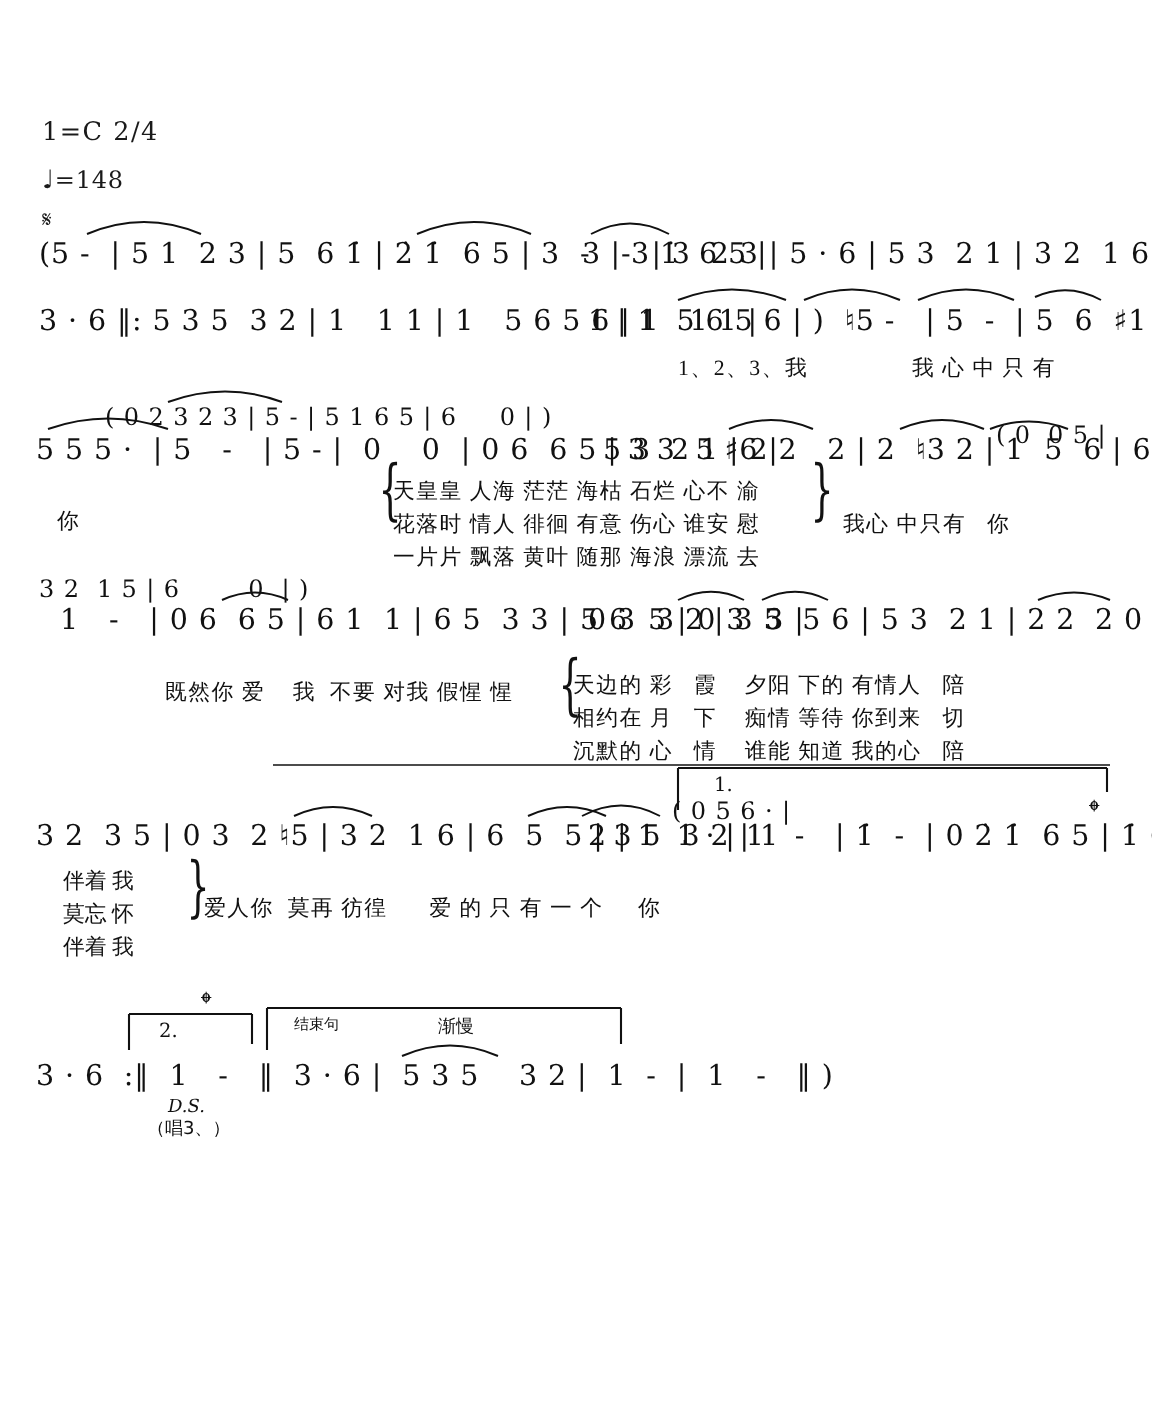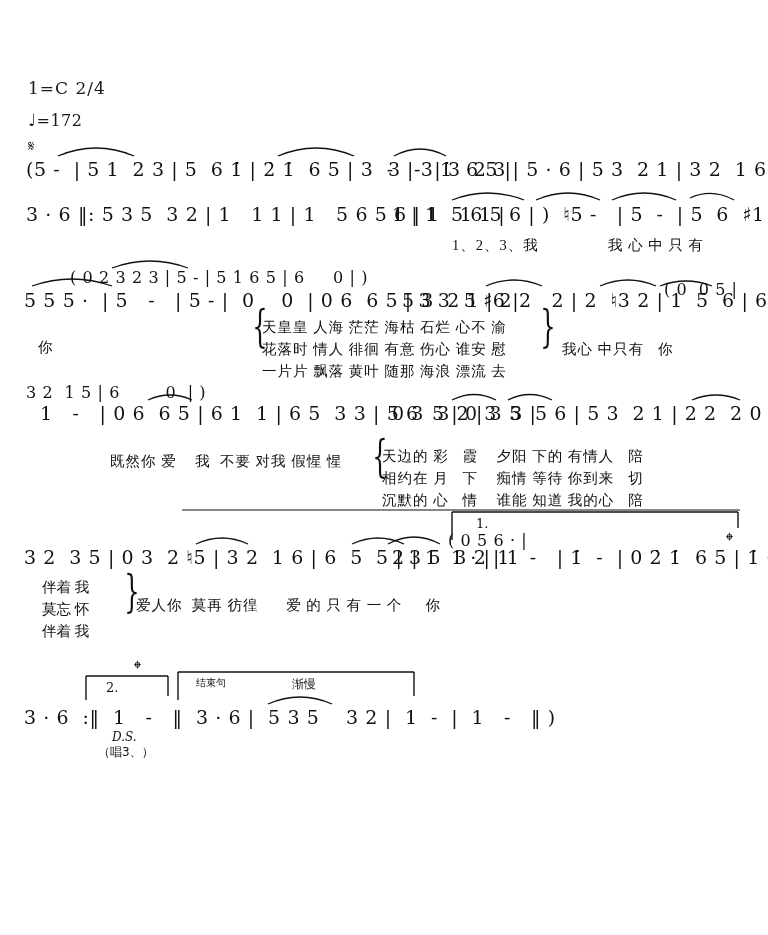--- a/index.html
+++ b/index.html
@@ -142,21 +142,21 @@
   }
 </style>
 </head>
 <body>
 
 <div class="sheet">
 
 
 
   <div class="keysig">1=C  2/4</div>
-  <div class="tempo"><span class="qnote">♩</span><span>=172</span></div>
+  <div class="tempo"><span class="qnote">♩</span><span>=148</span></div>
   <div class="segno">𝄋</div>
 
   <div class="row" style="top:0">
     <div class="notes" style="top:158px;left:26px;">(5 -  | 5 1  2 3 | 5  6 1̇ | 2̇ 1̇  6 5 | 3  -  | 3 1̇  6 5 |</div>
     <div class="notes" style="top:158px;left:388px;">3  -  | 3  2 3 | 5 · 6 | 5 3  2 1 | 3 2  1 6 | 5 5  1 2 |</div>
   </div>
 
   <div class="row" style="top:0">
     <div class="notes" style="top:203px;left:26px;">3 · 6 ‖: 5 3 5  3 2 | 1   1 1 | 1   5 6 5 6 | 1   1 1 |</div>
     <div class="notes" style="top:203px;left:392px;">1 | 1  5 6 5 6 | )  ♮5 -   | 5  -  | 5  6  ♯1 | 1̇  3 ♮5 |</div>

